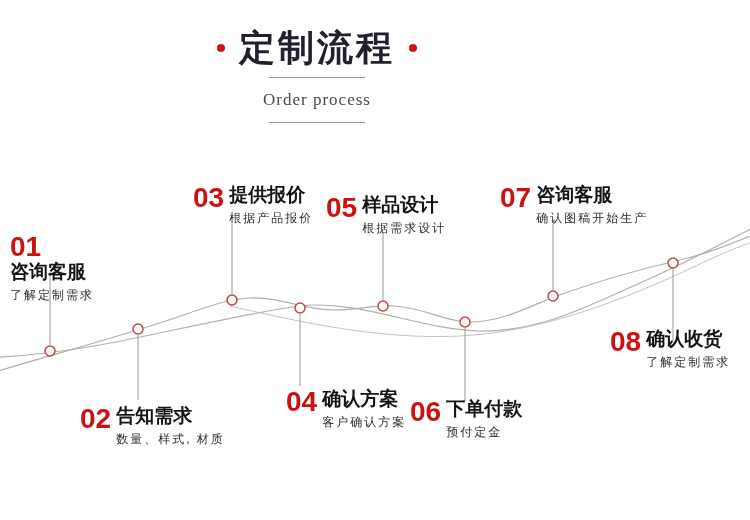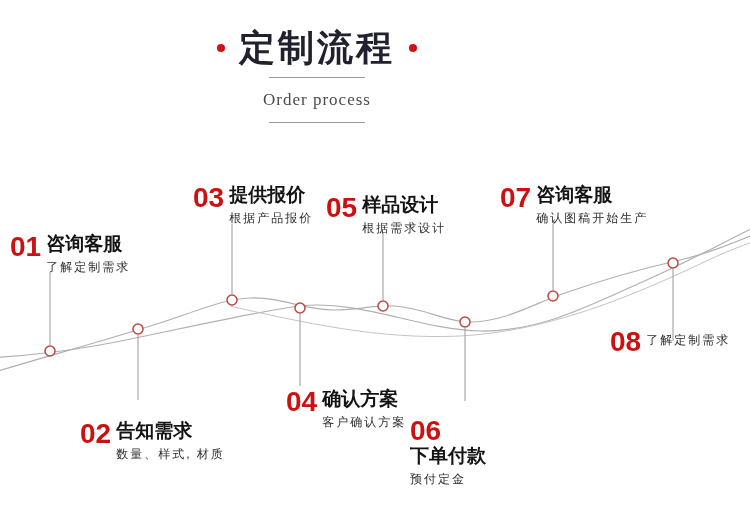--- a/index.html
+++ b/index.html
@@ -18,26 +18,26 @@
   
   .flow-svg{position:absolute;left:0;top:0;width:750px;height:520px;}
 
   
   .step{position:absolute;display:flex;align-items:flex-start;white-space:nowrap;}
   .step .num{font-size:28px;font-weight:bold;color:#cc1111;line-height:1;margin-right:5px;}
   .step .txt{display:flex;flex-direction:column;}
   .step .t{font-size:19px;font-weight:bold;color:#141414;line-height:1.15;}
   .step .d{font-size:12px;color:#2e2e2e;letter-spacing:2px;margin-top:4px;}
 
-  .step-1{left:10px;  top:233px;}
-  .step-2{left:80px;  top:420px;}
+  .step-1{left:10px;  top:233px;flex-direction:column;}
+  .step-2{left:80px;  top:405px;}
   .step-3{left:170px; top:184px;margin-left:23px;}
   .step-4{left:246px; top:388px;margin-left:40px;}
   .step-5{left:326px; top:194px;}
-  .step-6{left:410px; top:417px;flex-direction:column;}
+  .step-6{left:410px; top:398px;}
   .step-7{left:500px; top:184px;}
   .step-8{left:610px; top:328px;}
 </style>
 </head>
 <body>
 
 <div class="page">
 
   <svg class="flow-svg" viewBox="0 0 750 520">
 
@@ -129,17 +129,18 @@
     <span class="num">07</span>
     <div class="txt">
       <div class="t">咨询客服</div>
       <div class="d">确认图稿开始生产</div>
     </div>
   </div>
 
   <div class="step step-8">
     <span class="num">08</span>
     <div class="txt">
+      <div class="t">确认收货</div>
       <div class="d">了解定制需求</div>
     </div>
   </div>
 
 </div>
 
 </body></html>

